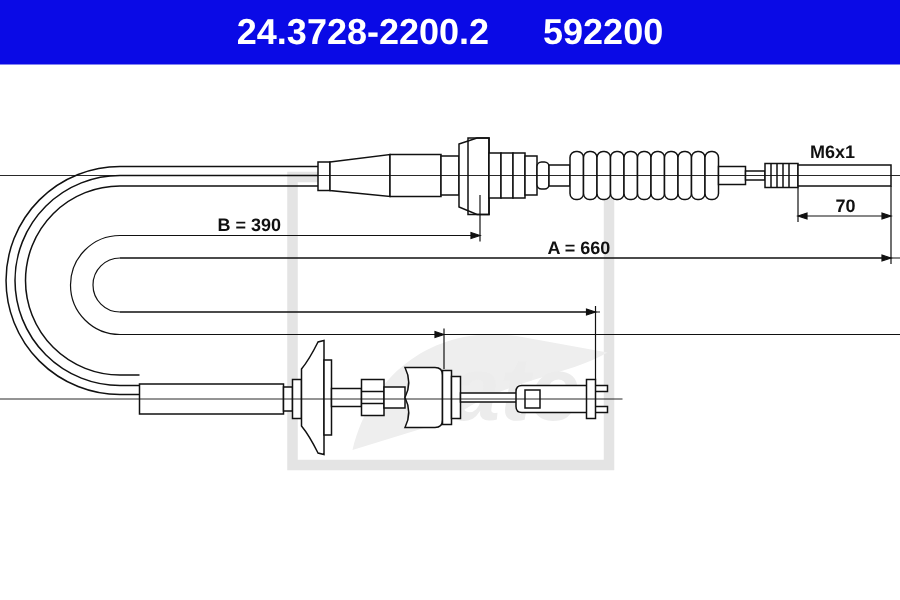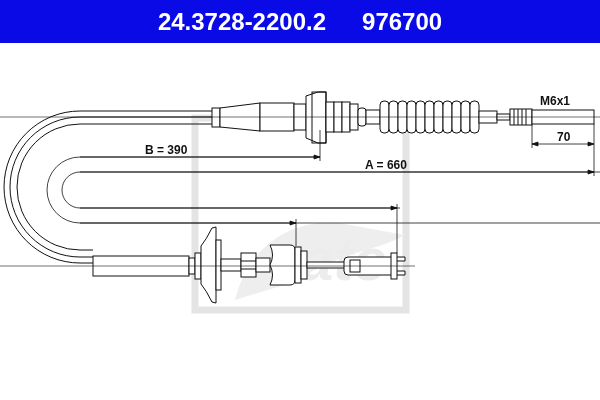--- a/index.html
+++ b/index.html
@@ -28,21 +28,21 @@
       font-weight: bold;
       font-size: 12px;
       fill: #111111;
     }
   </style>
 </head>
 <body>
 
 <div class="title-bar">
   <span class="part">24.3728-2200.2</span>
-  <span class="part">976700</span>
+  <span class="part">592200</span>
 </div>
 
 <svg class="drawing" viewBox="0 31 600 369" width="600" height="369" xmlns="http://www.w3.org/2000/svg">
 
   <g fill="none" stroke="#e4e4e4">
     <rect x="195" y="118" width="211" height="192" stroke-width="7"></rect>
     <path d="M235 300 C 250 240, 300 215, 350 225 L 405 235 C 380 250, 330 255, 300 280 Z" fill="#eeeeee" stroke="none"></path>
     <text x="300" y="280" font-family="Liberation Sans, sans-serif" font-size="60" font-weight="bold" font-style="italic" fill="#ececec" stroke="none">ate</text>
   </g>
 

